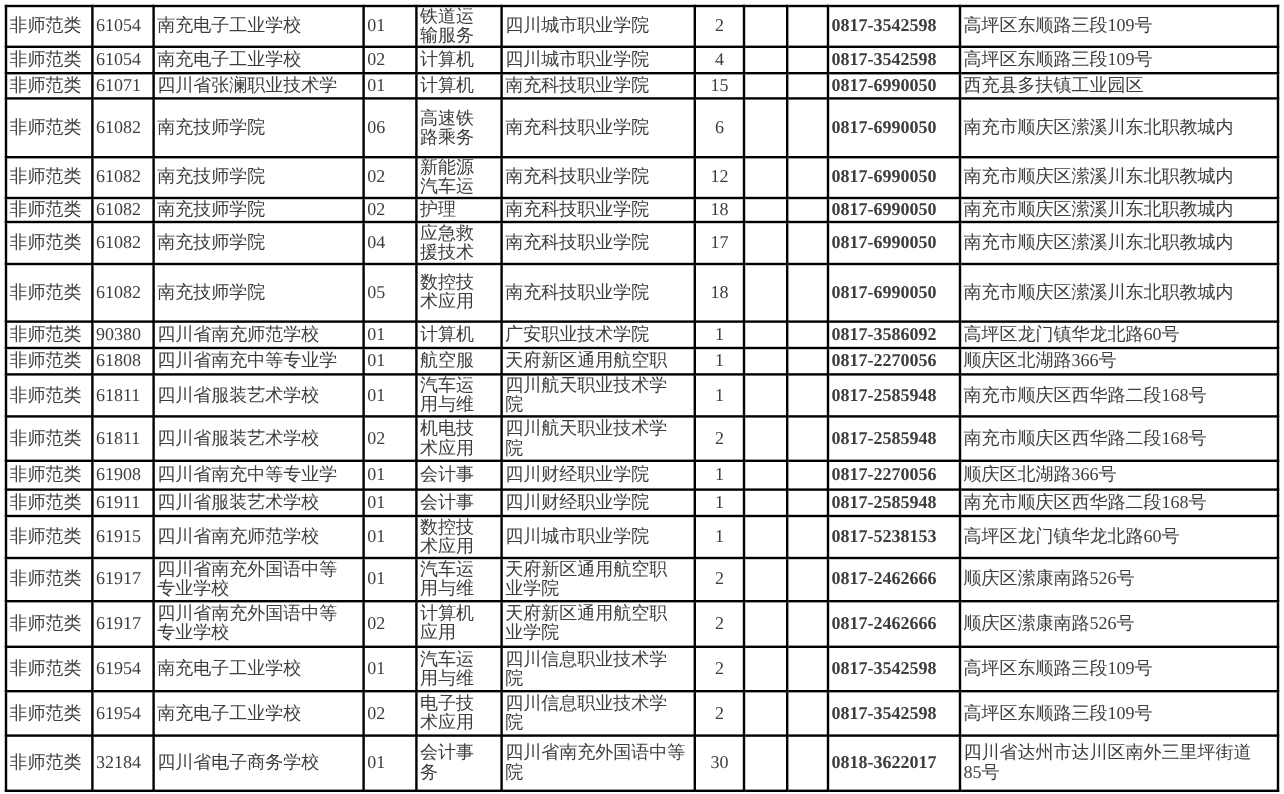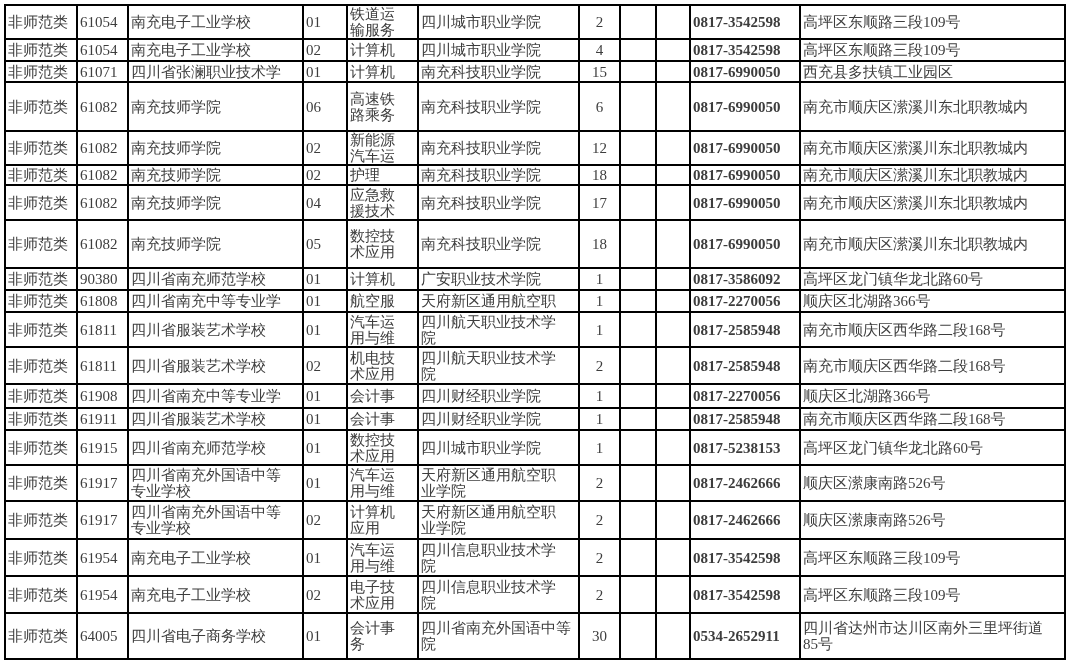--- a/index.html
+++ b/index.html
@@ -327,29 +327,29 @@
           <td class="c5">四川信息职业技术学
 院</td>
           <td class="c6">2</td>
           <td class="c7"></td>
           <td class="c8"></td>
           <td class="c9">0817-3542598</td>
           <td class="c10">高坪区东顺路三段109号</td>
         </tr>
         <tr style="height: 46px;">
           <td class="c0">非师范类</td>
-          <td class="c1">64005</td>
+          <td class="c1">32184</td>
           <td class="c2">四川省电子商务学校</td>
           <td class="c3">01</td>
           <td class="c4">会计事
 务</td>
           <td class="c5">四川省南充外国语中等
 院</td>
           <td class="c6">30</td>
           <td class="c7"></td>
           <td class="c8"></td>
-          <td class="c9">0534-2652911</td>
+          <td class="c9">0818-3622017</td>
           <td class="c10">四川省达州市达川区南外三里坪街道
 85号</td>
         </tr>
       </tbody>
   </table>
 </div>
 
 </body></html>

